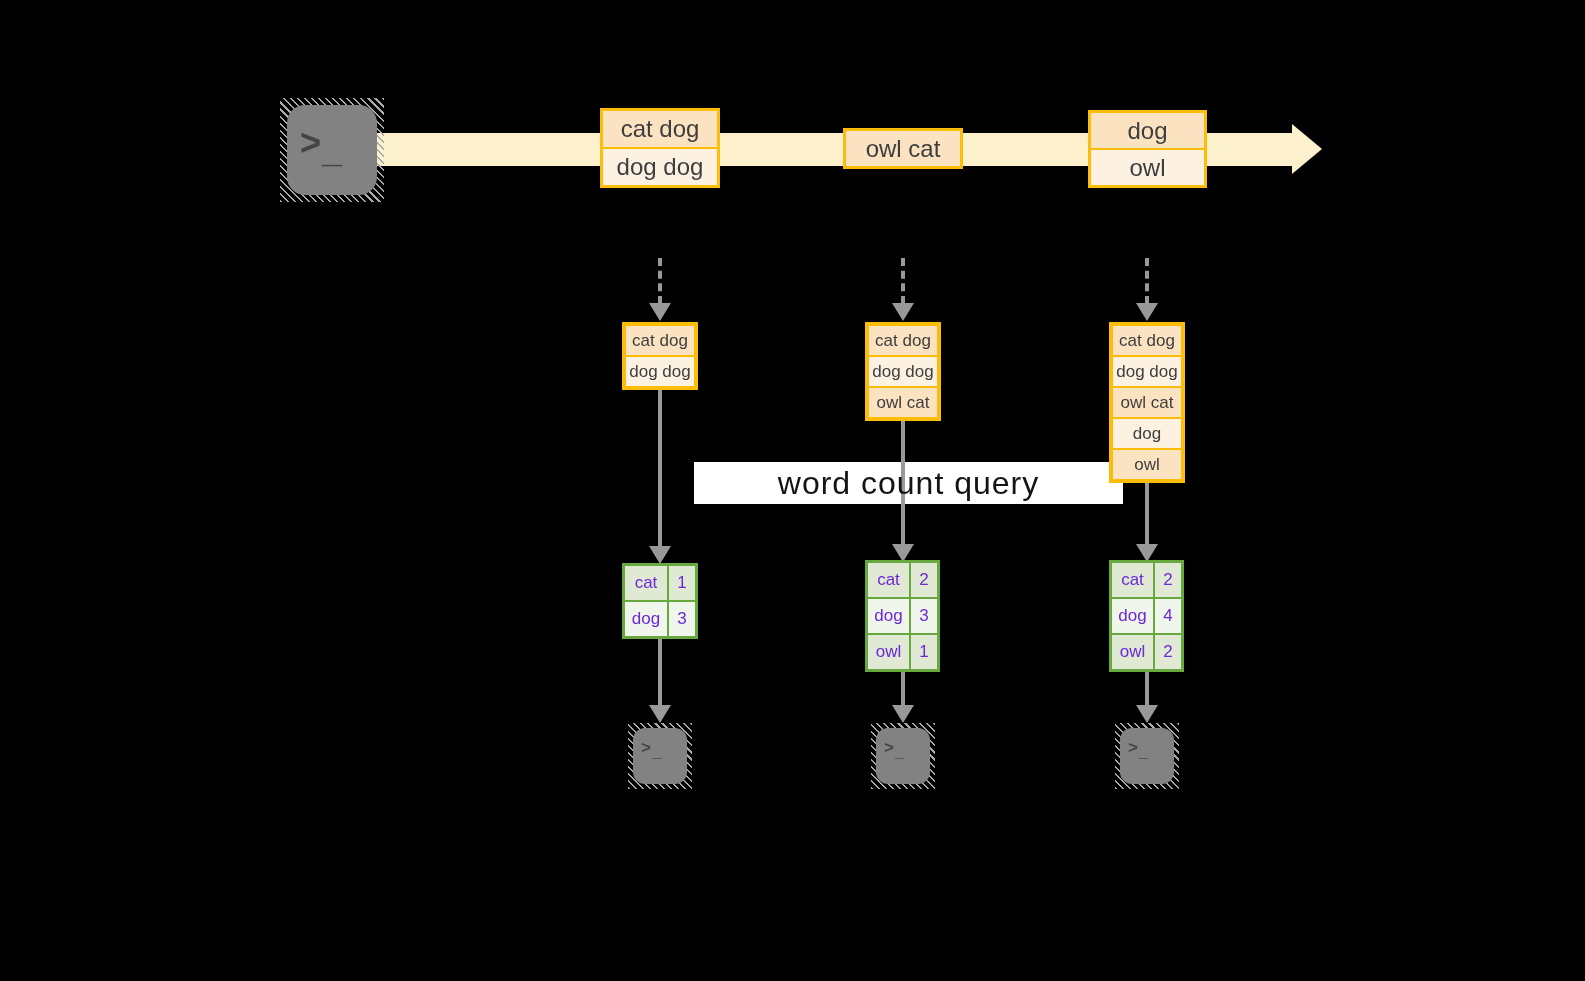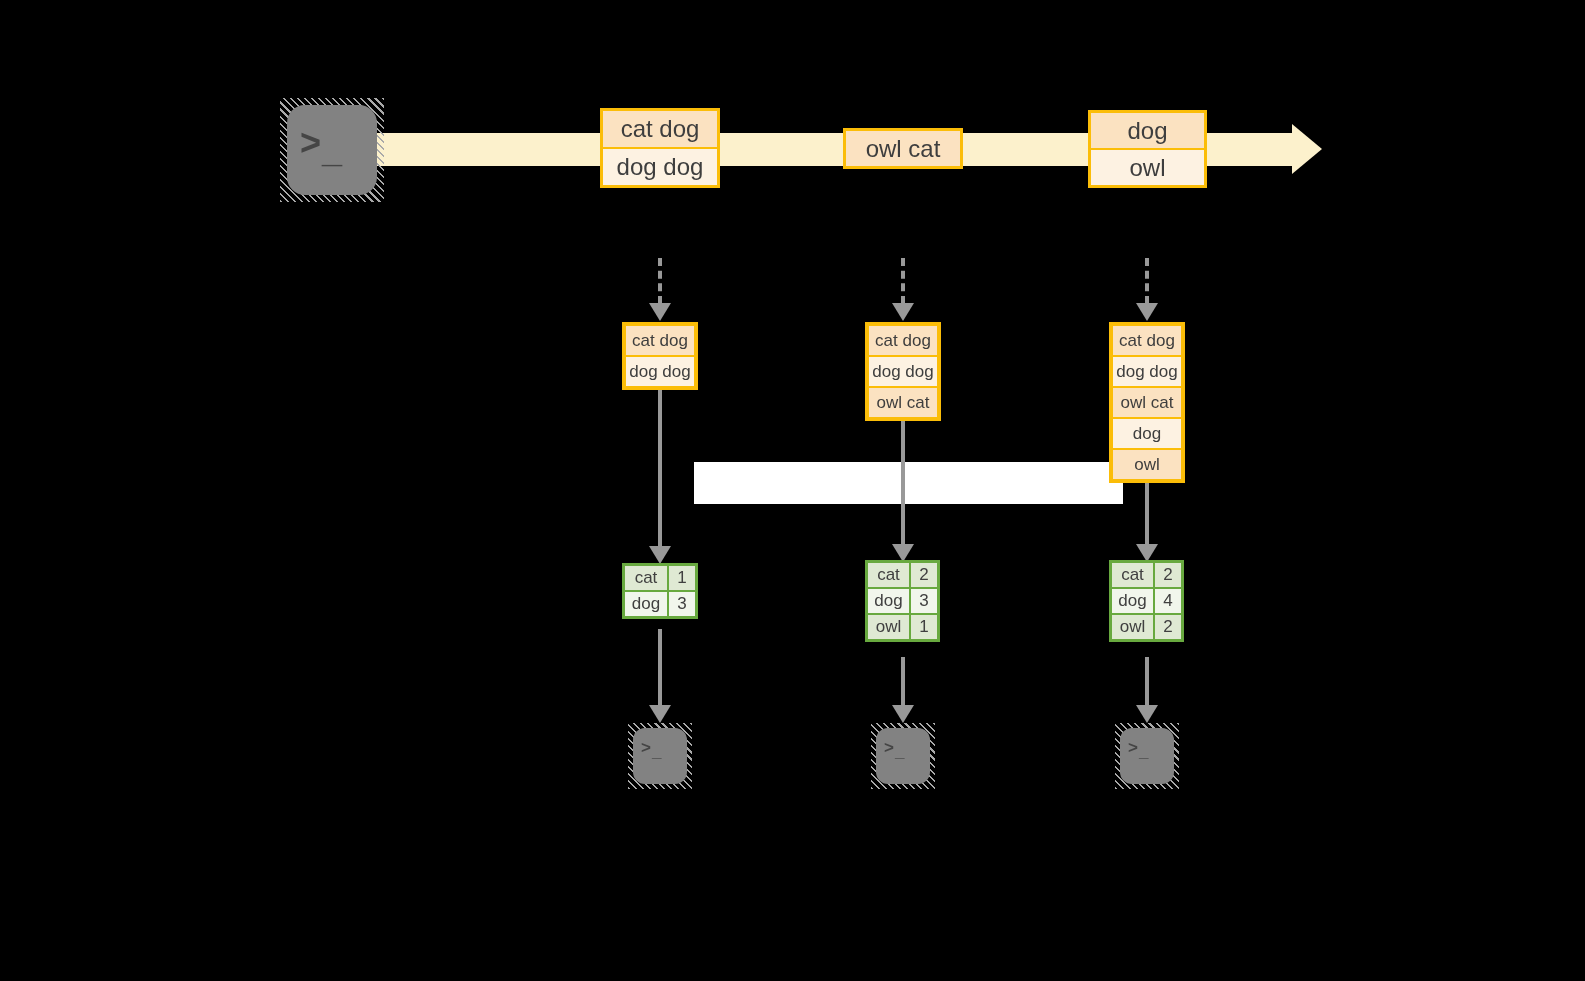--- a/index.html
+++ b/index.html
@@ -78,22 +78,22 @@
     font-size:32px;font-weight:300;letter-spacing:1px;
     color:var(--banner_text,#141414);
   }
 
   
   .ctable{
     z-index:6;display:grid;grid-template-columns:1fr 26px;gap:2px;padding:3px;
     background:var(--table_border,#68a93f);box-sizing:border-box;
   }
   .cell{
-    height:24px;display:flex;align-items:center;justify-content:center;
-    font-size:17px;color:#404040;
+    height:34px;display:flex;align-items:center;justify-content:center;
+    font-size:17px;color:#6d28d9;
   }
   .gfill-dark{background:var(--table_fill_dark,#dfe9d3);}
   .gfill-light{background:var(--table_fill_light,#f1f6ec);}
 </style>
 </head>
 <body>
 
 <div class="canvas">
 
   <div class="band abs" style="left:368px;top:133px;width:924px;height:33px"></div>
@@ -142,20 +142,21 @@
 
   <div class="stack abs" style="left:1109px;top:322px;width:76px">
     <div class="stackrow fill-dark">cat dog</div>
     <div class="stackrow fill-light">dog dog</div>
     <div class="stackrow fill-dark">owl cat</div>
     <div class="stackrow fill-light">dog</div>
     <div class="stackrow fill-dark">owl</div>
   </div>
 
   <div class="banner abs" style="left:694px;top:462px;width:429px;height:42px"></div>
+  <div class="banner-text abs" style="left:694px;top:462px;width:429px;height:42px">word count query</div>
 
   <div class="vline abs" style="left:658px;top:388px;height:158px"></div>
   <div class="ah abs" style="left:649px;top:546px"></div>
   <div class="vline abs" style="left:901px;top:419px;height:125px"></div>
   <div class="ah abs" style="left:892px;top:544px"></div>
   <div class="vline abs" style="left:1145px;top:481px;height:63px"></div>
   <div class="ah abs" style="left:1136px;top:544px"></div>
 
   <div class="ctable abs" style="left:622px;top:563px;width:76px">
     <div class="cell gfill-dark">cat</div>

